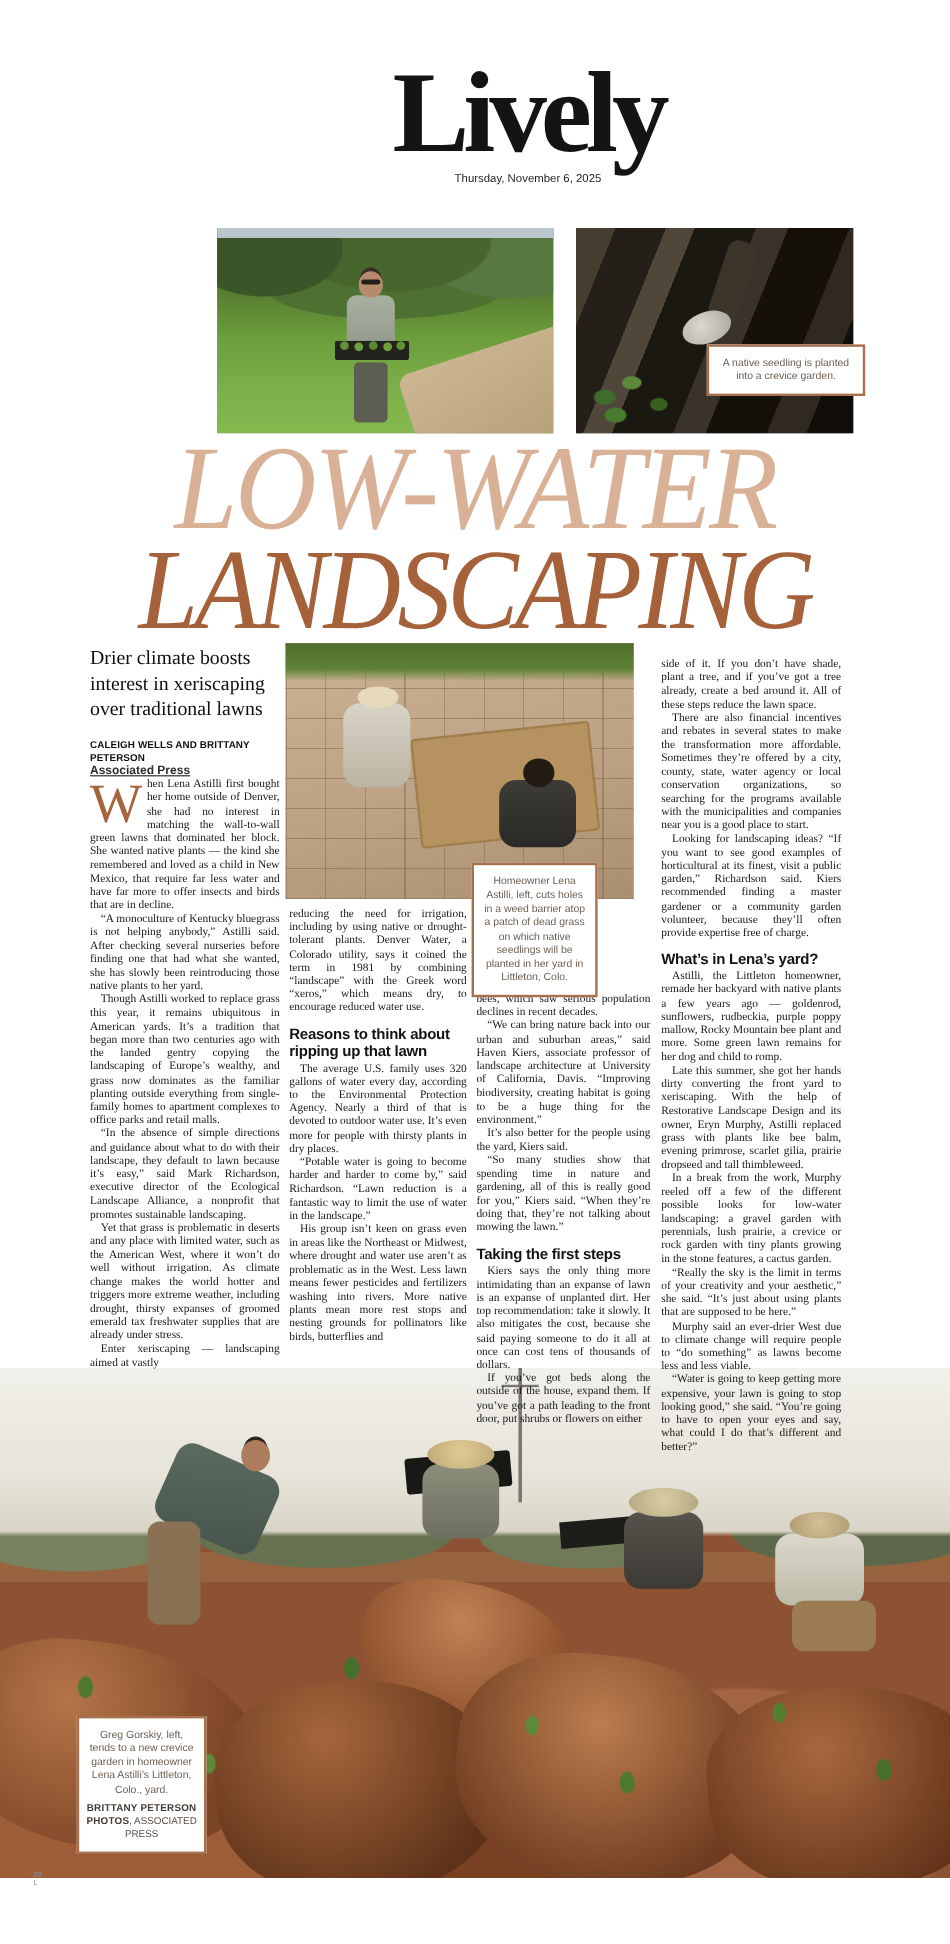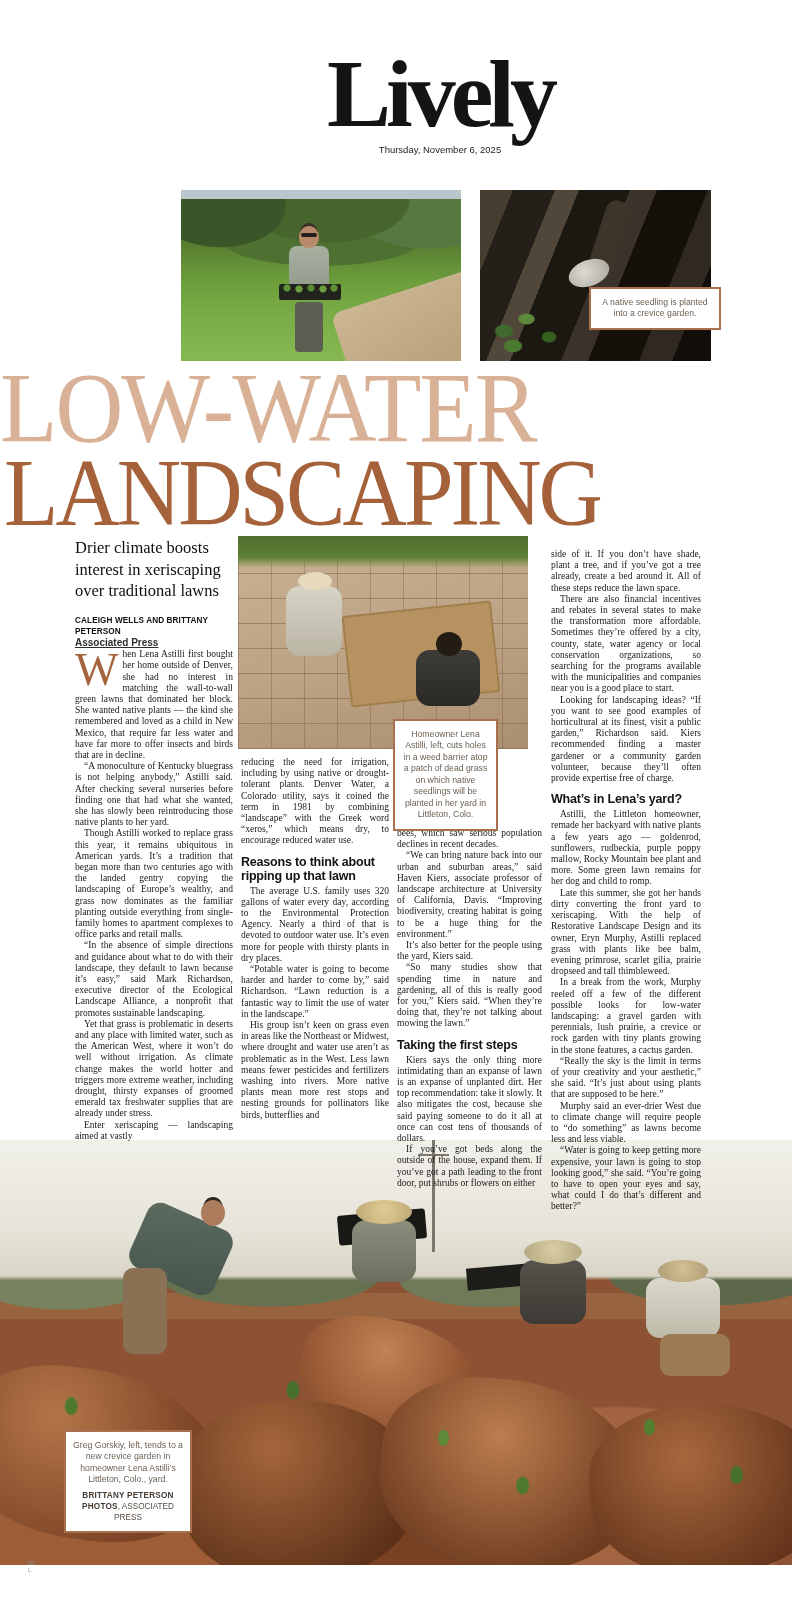--- a/index.html
+++ b/index.html
@@ -111,33 +111,33 @@
   .pb-f3 .hat { left:24px; top:0; width:58px; height:24px; background:radial-gradient(circle at 50% 40%, #d9cda6, #b2a67e); }
   .pb-f3 .body { left:20px; top:20px; width:66px; height:64px; background:linear-gradient(180deg,#55534b,#3c3a34); }
   .pb-f4 { left:620px; top:120px; width:150px; height:160px; }
   .pb-f4 .hat { left:38px; top:0; width:50px; height:22px; background:radial-gradient(circle at 50% 40%, #d4c096, #ac9a72); }
   .pb-f4 .body { left:26px; top:18px; width:74px; height:60px; background:linear-gradient(180deg,#dcd9cc,#bdbaa9); }
   .pb-f4 .legs { position:absolute; left:40px; top:74px; width:70px; height:42px; background:#9a7b52; border-radius:10px; }
   .pb-tray { position:absolute; left:338px; top:72px; width:88px; height:30px; background:#181815; border-radius:3px; transform:rotate(-5deg);
     box-shadow:120px 60px 0 -4px #1d1d19; }
 
   
-  .headline { position:absolute; left:0; top:364px; width:100%; text-align:left; z-index:2;
-    font-family:"Liberation Serif", serif; font-weight:normal; }
+  .headline { position:absolute; left:0; top:364px; width:100%; text-align:center; z-index:2;
+    font-family:"Liberation Serif", serif; font-weight:normal;font-style:italic; }
   .hl1 { font-size:94px; line-height:86px; letter-spacing:-2px; color:#d9b197; transform:scaleY(1.06); }
   .hl2 { font-size:90px; line-height:86px; letter-spacing:-3px; color:#a5613a; transform:scale(0.99,1.06); }
 
   
   .capbox { position:absolute; box-sizing:border-box; background:#ffffff; border:2px solid #a8704c;
     color:#6d6054; font-family:"Liberation Sans", sans-serif; font-size:8.7px; line-height:1.32;
     text-align:center; padding:8px 6px; z-index:6; }
   .cap1 { left:85px; top:155px; width:111px; }
   .cap2 { left:589px; top:287px; width:132px; }
   .cap3 { left:393px; top:719px; width:105px; }
-  .cap4 { left:64px; top:1430px; width:128px; }
+  .cap4 { left:64px; top:1430px; width:108px; }
   .credit { margin-top:5px; font-size:8.2px; color:#564c43; }
   .credit b { color:#453b33; letter-spacing:.2px; }
 
   
   .col { position:absolute; z-index:3; font-size:9.5px; line-height:11.2px; text-align:justify; color:#181818; }
   .col p { margin:0; text-indent:9px; }
   .col p.cont { text-indent:0; }
   .col h2 { font-family:"Liberation Sans", sans-serif; font-weight:bold; font-size:12.5px; line-height:14px;
     letter-spacing:-0.2px; color:#131313; margin:8px 0 3px; text-align:left; }
   .col1 { left:75px; top:537px; width:158px; }

